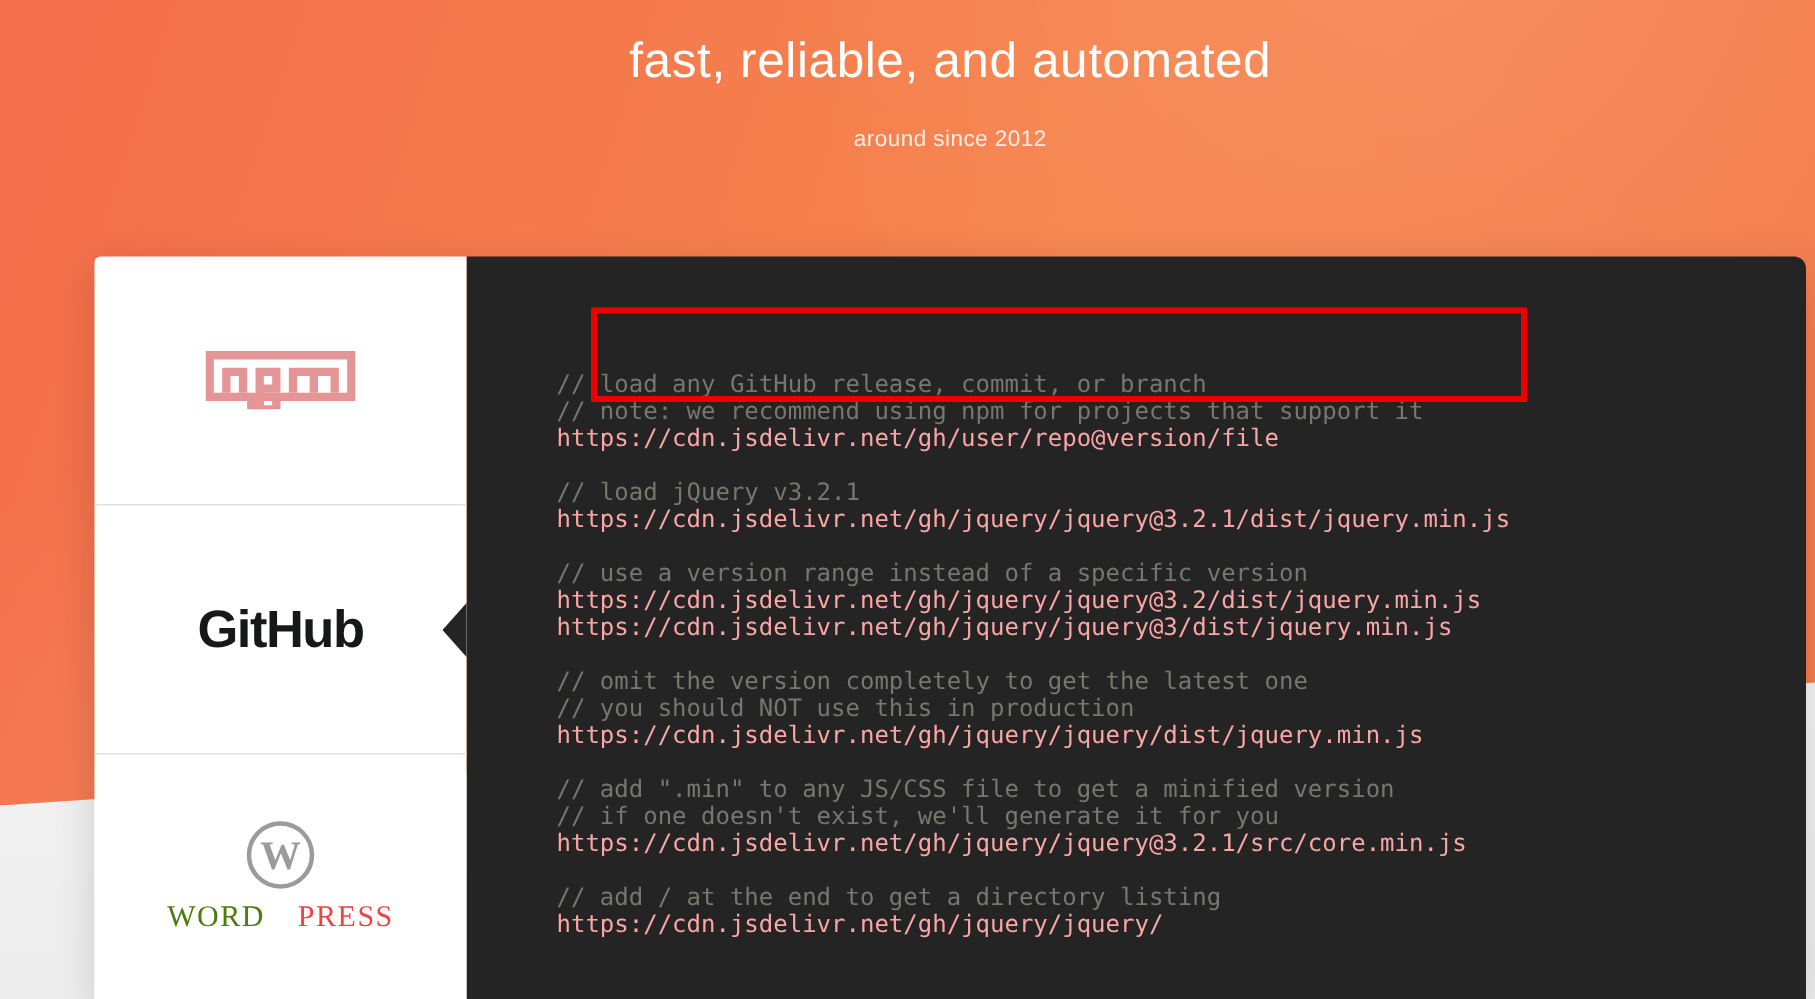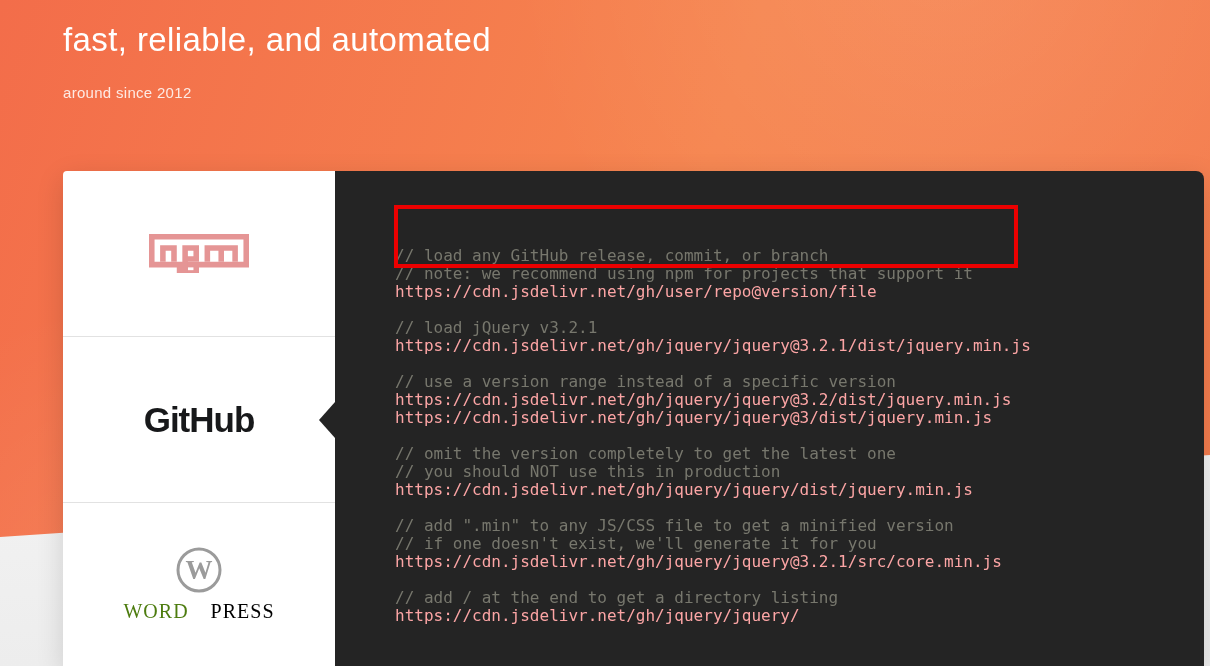--- a/index.html
+++ b/index.html
@@ -12,52 +12,52 @@
 
   
   .hero {
     position:absolute; top:0; left:0; width:1210px; height:540px;
     clip-path:polygon(0 0, 1210px 0, 1210px 455px, 0 537px);
     background:
       radial-gradient(circle 620px at 78% -10%, rgba(255,255,255,0.09), rgba(255,255,255,0) 70%),
       radial-gradient(circle 500px at 12% 115%, rgba(255,255,255,0.08), rgba(255,255,255,0) 65%),
       linear-gradient(108deg, #f36d4a 0%, #f6854f 55%, #f47c4e 100%);
   }
-  .hero-inner { position:absolute; left:63px; top:0; width:1141px; }
+  .hero-inner { position:absolute; left:63px; top:0; width:1141px; text-align:center; }
   .hero-title {
     margin-top:21px; font-size:33px; font-weight:400; color:#ffffff; letter-spacing:0.4px;
   }
   .hero-subtitle { margin-top:25px; font-size:15px; color:rgba(255,255,255,0.85); letter-spacing:0.3px; }
 
   
   .card {
     position:absolute; left:63px; top:171px; width:1141px; height:495px;
     display:flex; border-radius:4px 8px 0 0;
     box-shadow:0 8px 28px rgba(0,0,0,0.14);
   }
   .sidebar {
-    width:272px; background:#ffffff; border-radius:4px 0 0 0;
+    width:248px; background:#ffffff; border-radius:4px 0 0 0;
     display:flex; flex-direction:column; position:relative;
   }
   .tab {
     height:166px; display:flex; flex-direction:column;
     align-items:center; justify-content:center;
     border-bottom:1px solid #e2e2e2; position:relative; cursor:pointer;
   }
   .tab:last-child { border-bottom:none; flex:1; }
   .gh-label { font-size:35px; font-weight:700; color:#17181a; letter-spacing:-1px; }
   .active-arrow {
     position:absolute; right:0; top:50%; transform:translateY(-50%);
     width:0; height:0;
     border-top:18px solid transparent; border-bottom:18px solid transparent;
     border-right:16px solid #242424;
   }
   .wp-wordmark { margin-top:6px; font-family:"Liberation Serif", serif; font-size:20px; letter-spacing:1px; }
   .wp-word  { color:#4d7c0f; }
-  .wp-press { color:#000000;margin-left:22px; }
+  .wp-press { color:#ef4444;margin-left:22px; }
 
   
   .code-panel {
     flex:1; background:#242424; border-radius:0 8px 0 0;
     padding:40px 20px 1px 60px;
     font-family:"DejaVu Sans Mono","Liberation Mono", monospace;
     font-size:16px; line-height:18px; white-space:pre; overflow:hidden;
   }
   .code-block { margin-bottom:18px; }
   .code-line { height:18px; }

